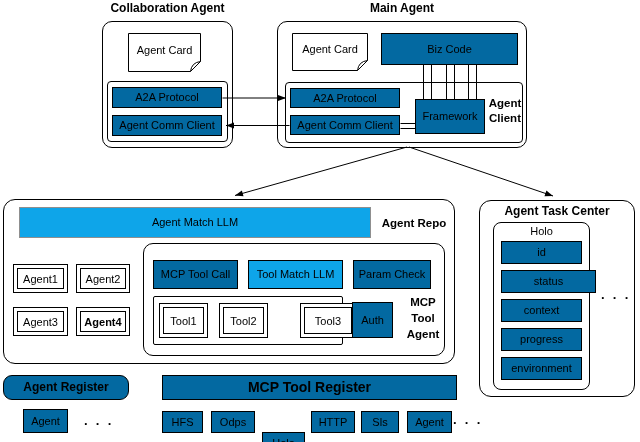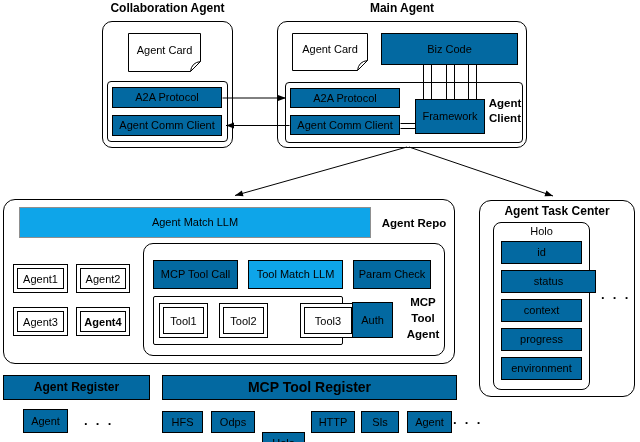--- a/index.html
+++ b/index.html
@@ -134,21 +134,21 @@
   <div class="title" style="left:479px;top:205px;width:156px;">Agent Task Center</div>
   <div class="abs container r8" style="left:493px;top:222px;width:97px;height:168px;border:1px solid #000;"></div>
   <div class="abs" style="left:493px;top:225px;width:97px;font-size:11px;text-align:center;">Holo</div>
   <div class="box" style="left:501px;top:241px;width:81px;height:23px;">id</div>
   <div class="box" style="left:501px;top:270px;width:95px;height:23px;">status</div>
   <div class="box" style="left:501px;top:299px;width:81px;height:23px;">context</div>
   <div class="box" style="left:501px;top:328px;width:81px;height:23px;">progress</div>
   <div class="box" style="left:501px;top:357px;width:81px;height:23px;">environment</div>
   <div class="dots" style="left:600px;top:287px;width:32px;height:20px;">· · ·</div>
 
-  <div class="box" style="left:3px;top:375px;width:147px;height:25px;font-weight:bold;font-size:12px;">Agent Register</div>
+  <div class="box" style="left:3px;top:375px;width:126px;height:25px;font-weight:bold;font-size:12px;border-radius:9px;">Agent Register</div>
   <div class="box" style="left:162px;top:375px;width:295px;height:25px;font-weight:bold;font-size:14px;">MCP Tool Register</div>
 
   <div class="box" style="left:23px;top:409px;width:45px;height:24px;">Agent</div>
   <div class="dots" style="left:80px;top:413px;width:38px;height:20px;">· · ·</div>
 
   <div class="box" style="left:162px;top:411px;width:41px;height:22px;">HFS</div>
   <div class="box" style="left:211px;top:411px;width:44px;height:22px;">Odps</div>
   <div class="box" style="left:262px;top:411px;width:43px;height:22px;margin-top:21px;">Holo</div>
   <div class="box" style="left:311px;top:411px;width:44px;height:22px;">HTTP</div>
   <div class="box" style="left:361px;top:411px;width:38px;height:22px;">Sls</div>

